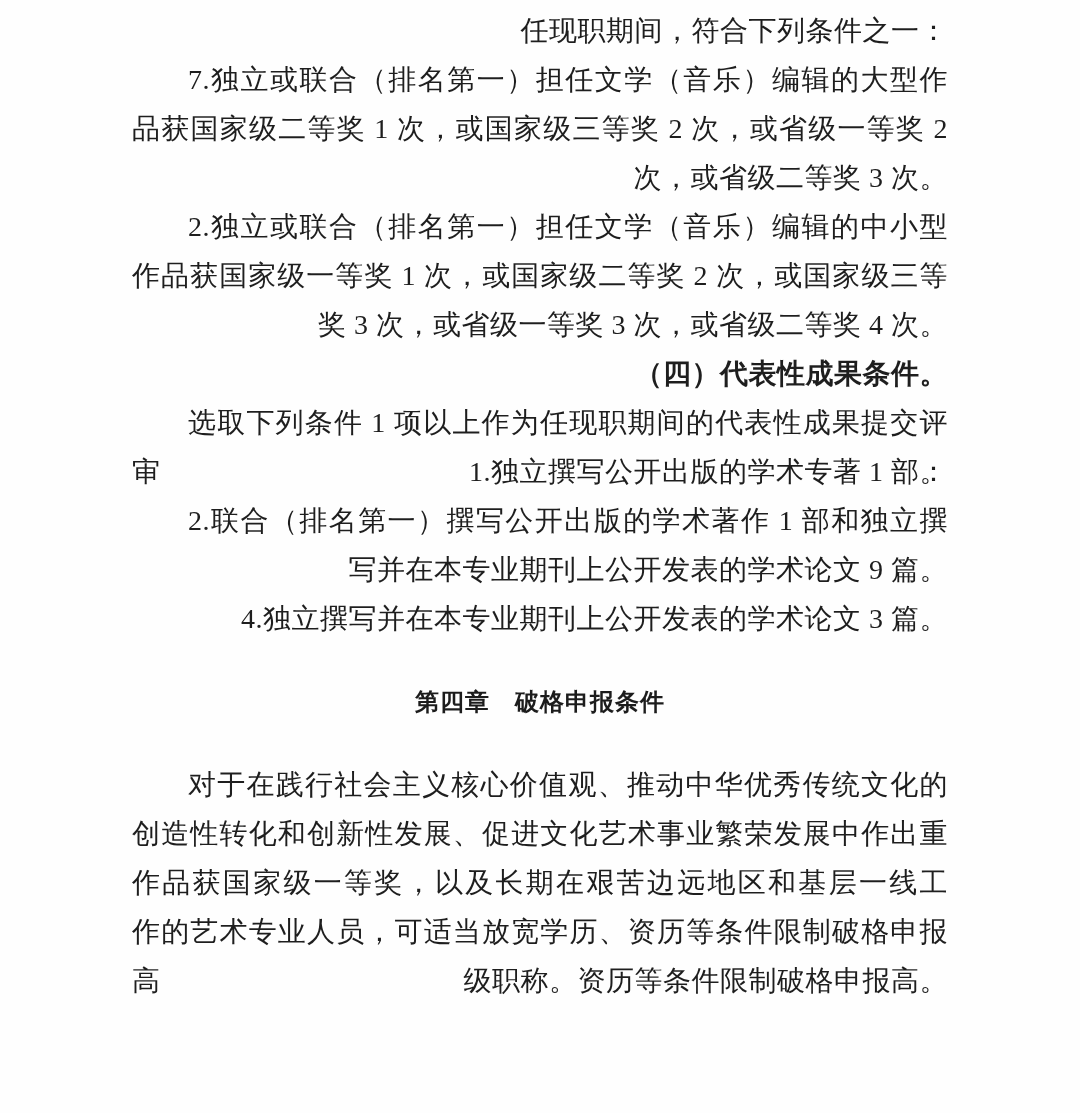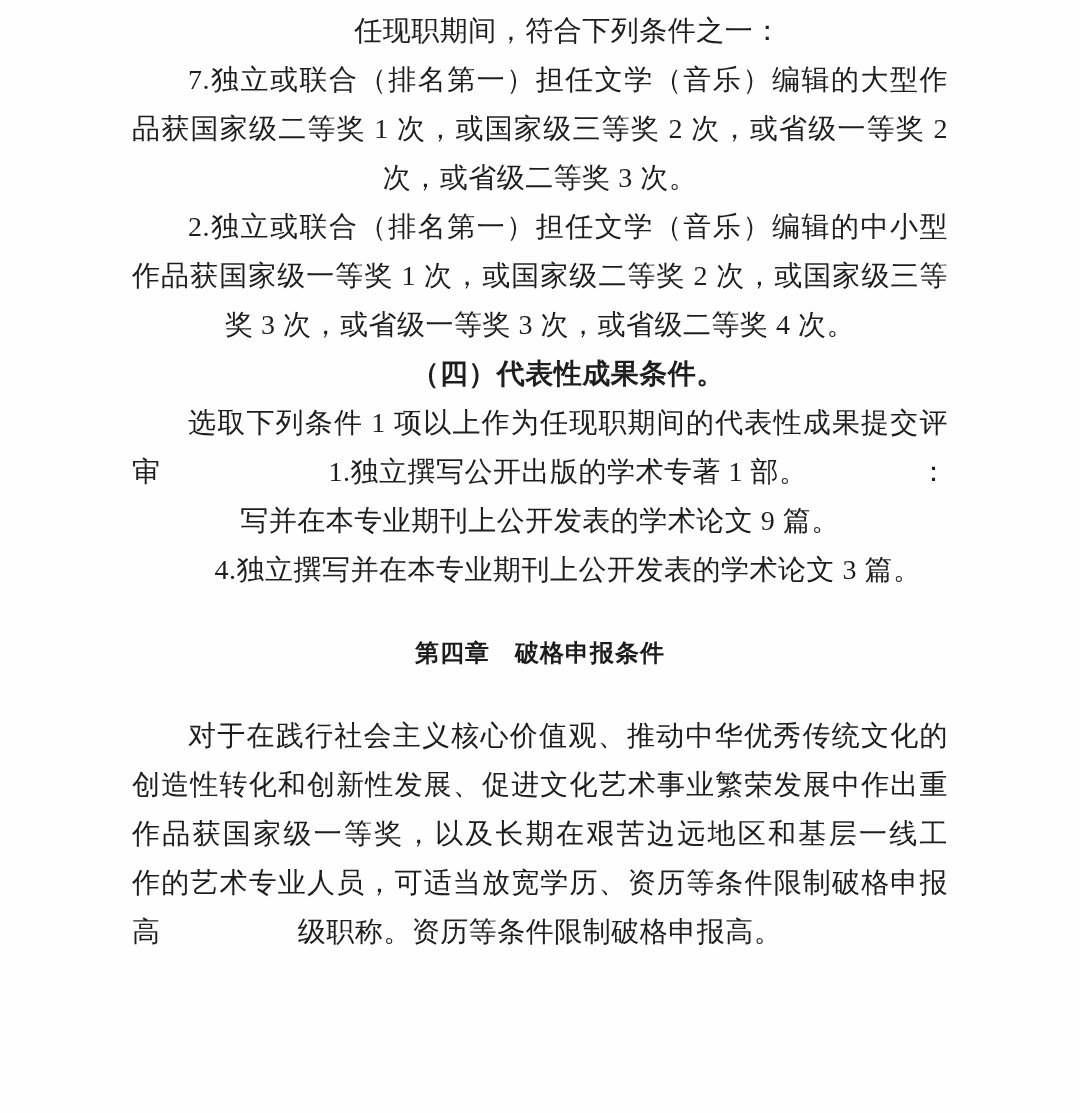--- a/index.html
+++ b/index.html
@@ -21,21 +21,21 @@
     padding: 6px 132px 0 132px;
     overflow: hidden;
     color: #1e1e1e;
   }
 
   .line {
     font-size: 28px;
     line-height: 49px;
     height: 49px;
     letter-spacing: 0.5px;
-    text-align: center;
+    text-align: right;
     white-space: nowrap;
     color: #1e1e1e;
   }
 
   
   .line.fill {
     white-space: normal;
     text-align: justify;
     text-align-last: justify;
     text-justify: inter-character;
@@ -71,20 +71,21 @@
   <div class="line indent">任现职期间，符合下列条件之一：</div>
   <div class="line indent fill">7.独立或联合（排名第一）担任文学（音乐）编辑的大型作</div>
   <div class="line fill">品获国家级二等奖 1 次，或国家级三等奖 2 次，或省级一等奖 2</div>
   <div class="line">次，或省级二等奖 3 次。</div>
   <div class="line indent fill">2.独立或联合（排名第一）担任文学（音乐）编辑的中小型</div>
   <div class="line fill">作品获国家级一等奖 1 次，或国家级二等奖 2 次，或国家级三等</div>
   <div class="line">奖 3 次，或省级一等奖 3 次，或省级二等奖 4 次。</div>
   <div class="line indent bold">（四）代表性成果条件。</div>
   <div class="line indent fill">选取下列条件 1 项以上作为任现职期间的代表性成果提交评审：</div>
   <div class="line indent">1.独立撰写公开出版的学术专著 1 部。</div>
+  <div class="line indent fill">2.联合（排名第一）撰写公开出版的学术著作 1 部和独立撰</div>
   <div class="line">写并在本专业期刊上公开发表的学术论文 9 篇。</div>
   <div class="line indent">4.独立撰写并在本专业期刊上公开发表的学术论文 3 篇。</div>
 
   <h2 class="chapter">第四章　破格申报条件</h2>
 
   <div class="line indent fill">对于在践行社会主义核心价值观、推动中华优秀传统文化的</div>
   <div class="line fill">创造性转化和创新性发展、促进文化艺术事业繁荣发展中作出重</div>
   <div class="line fill">作品获国家级一等奖，以及长期在艰苦边远地区和基层一线工</div>
   <div class="line fill">作的艺术专业人员，可适当放宽学历、资历等条件限制破格申报高</div>
   <div class="line">级职称。资历等条件限制破格申报高。</div>

